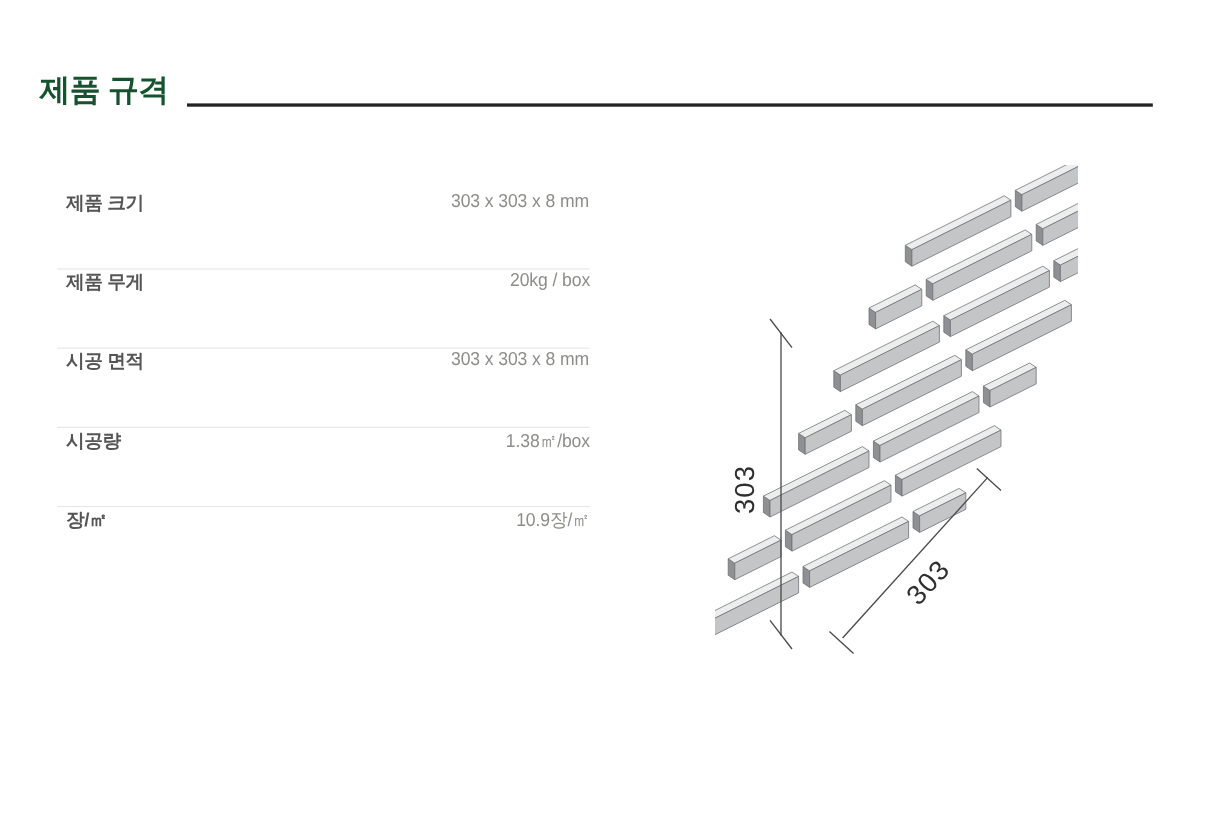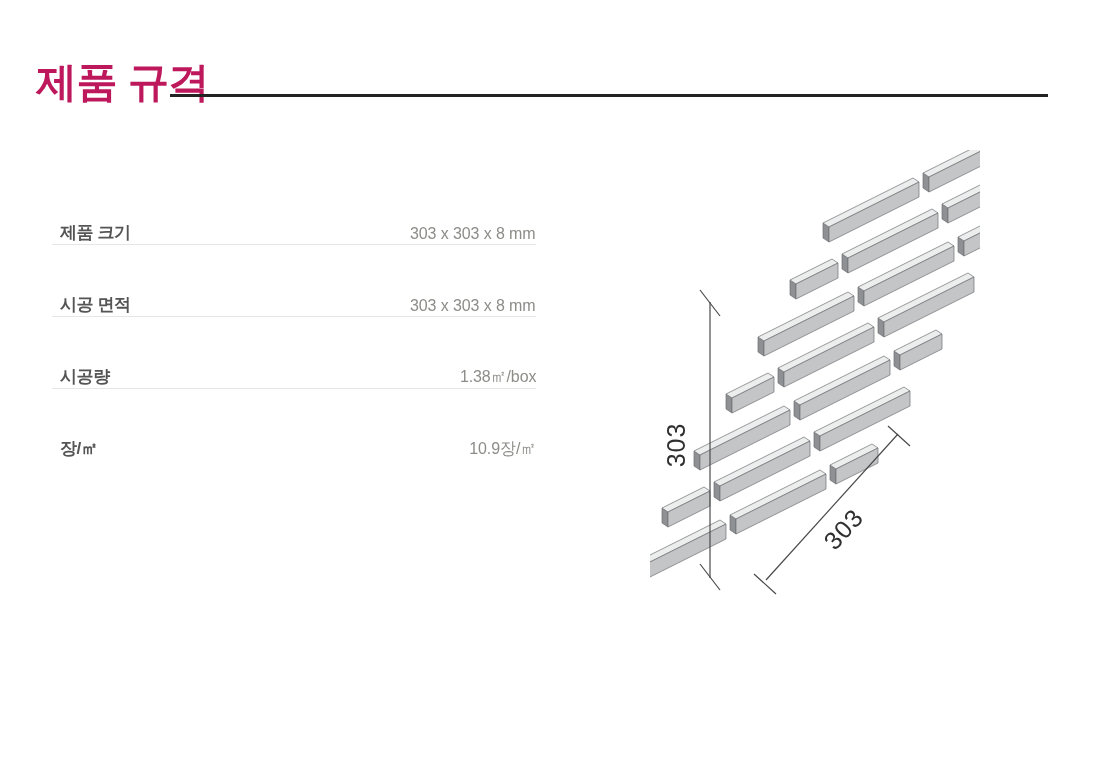--- a/index.html
+++ b/index.html
@@ -23,23 +23,23 @@
     position: absolute;
     left: 0;
     top: 60px;
     width: 1100px;
     height: 70px;
   }
   #page-title {
     position: absolute;
     left: 36px;
     top: 0px;
-    font-size: 41px;
+    font-size: 28px;
     font-weight: bold;
-    color: #be185d;
+    color: #14532d;
     letter-spacing: -0.5px;
     line-height: 44px;
     white-space: nowrap;
   }
   #title-rule {
     position: absolute;
     left: 170px;
     top: 34px;
     width: 878px;
     height: 3px;
@@ -51,21 +51,21 @@
     position: absolute;
     left: 52px;
     top: 173px;
     width: 484px;
   }
   .spec-row {
     position: relative;
     height: 71px;
     border-bottom: 1px solid #e6e6e6;
     display: flex;
-    align-items: flex-end;
+    align-items: flex-start;
     justify-content: space-between;
   }
   .spec-row:last-child {
     border-bottom: none;
   }
   .spec-label {
     font-size: 17px;
     font-weight: bold;
     color: #555555;
     letter-spacing: -0.4px;
@@ -110,20 +110,24 @@
     <div id="title-rule"></div>
   </div>
 
   <div id="spec-table">
 
     <div class="spec-row">
       <span class="spec-label">제품 크기</span>
       <span class="spec-value">303 x 303 x 8 mm</span>
     </div>
 
+    <div class="spec-row">
+      <span class="spec-label">제품 무게</span>
+      <span class="spec-value">20kg / box</span>
+    </div>
 
     <div class="spec-row">
       <span class="spec-label">시공 면적</span>
       <span class="spec-value">303 x 303 x 8 mm</span>
     </div>
 
     <div class="spec-row">
       <span class="spec-label">시공량</span>
       <span class="spec-value">1.38㎡/box</span>
     </div>

